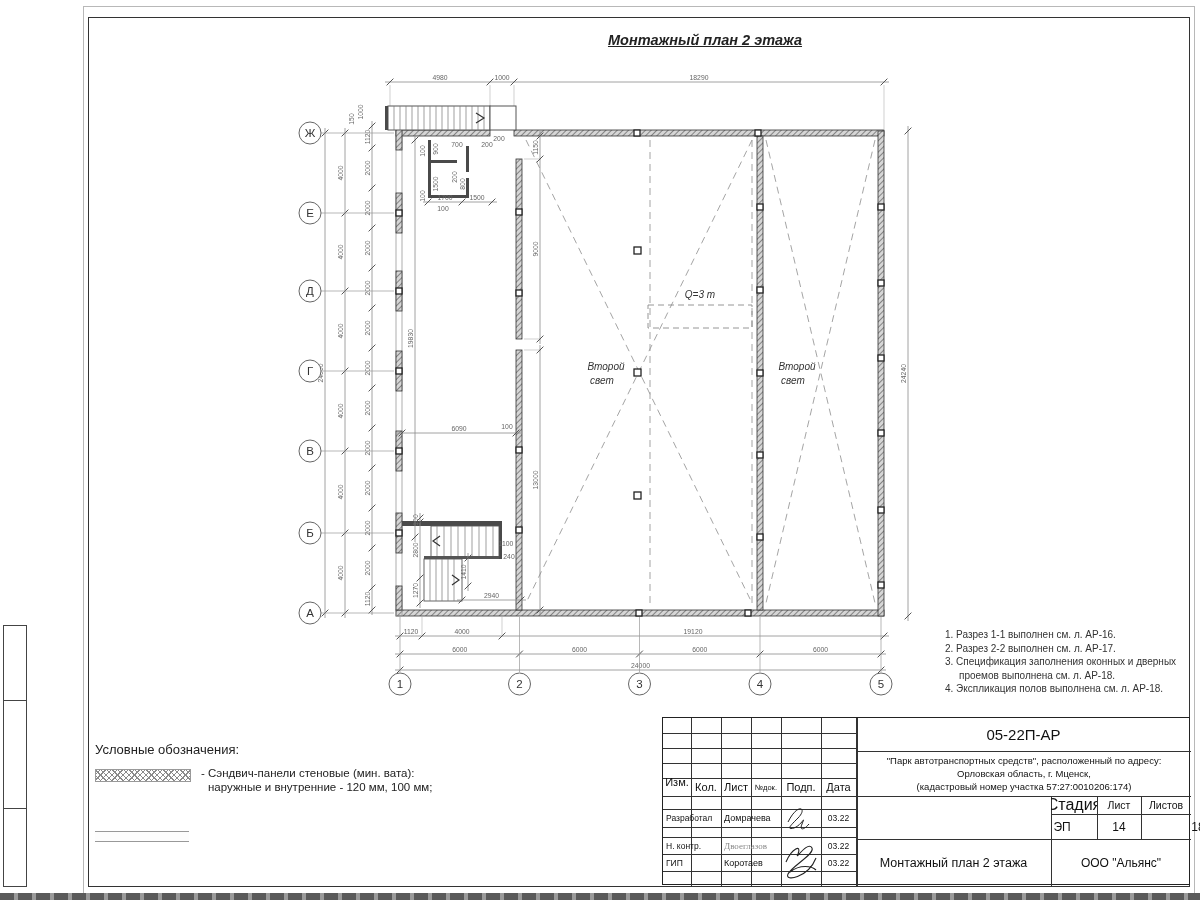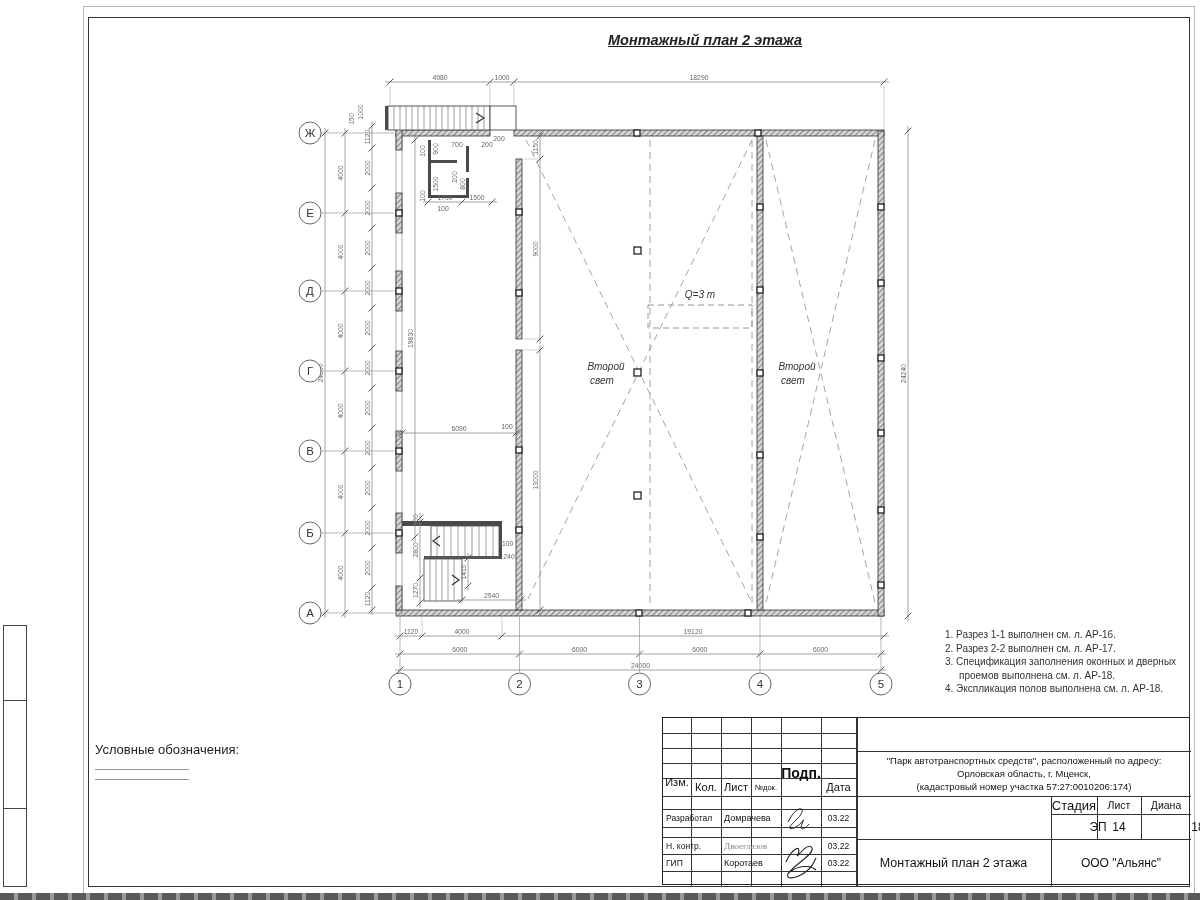--- a/index.html
+++ b/index.html
@@ -422,20 +422,27 @@
   <div>1. Разрез 1-1 выполнен см. л. АР-16.</div>
   <div>2. Разрез 2-2 выполнен см. л. АР-17.</div>
   <div>3. Спецификация заполнения оконных и дверных</div>
   <div>проемов выполнена см. л. АР-18.</div>
   <div>4. Экспликация полов выполнена см. л. АР-18.</div>
 </div>
 
 <div class="abs" id="legend">
   <div class="lg-title">Условные обозначения:</div>
   <div class="lg-item">
+    <div class="lg-swatch sw-hatch"></div>
+    <div class="lg-text">
+      <div>- Сэндвич-панели стеновые (мин. вата):</div>
+      <div style="padding-left:7px;">наружные и внутренние - 120 мм, 100 мм;</div>
+    </div>
+  </div>
+  <div class="lg-item">
     <div class="lg-swatch sw-plain"></div>
   </div>
 </div>
 
 <div class="abs" id="tb">
 
   <div class="tbl" style="left:28px;top:0;width:1px;height:168px;"></div>
   <div class="tbl" style="left:58px;top:0;width:1px;height:168px;"></div>
   <div class="tbl" style="left:88px;top:0;width:1px;height:168px;"></div>
   <div class="tbl" style="left:118px;top:0;width:1px;height:168px;"></div>
@@ -455,44 +462,45 @@
   <div class="tbl" style="left:0;top:136px;width:193px;height:1px;"></div>
   <div class="tbl" style="left:0;top:153px;width:193px;height:1px;"></div>
   <div class="tbl" style="left:193px;top:33px;width:335px;height:1px;"></div>
   <div class="tbl" style="left:388px;top:96px;width:140px;height:1px;"></div>
   <div class="tbl" style="left:193px;top:121px;width:335px;height:1px;"></div>
 
   <div class="tbc" style="left:0;top:55px;width:28px;height:18px;font-size:11px;">Изм.</div>
   <div class="tbc" style="left:28px;top:60px;width:30px;height:18px;font-size:11px;">Кол.</div>
   <div class="tbc" style="left:58px;top:60px;width:30px;height:18px;font-size:11px;">Лист</div>
   <div class="tbc" style="left:88px;top:60px;width:30px;height:18px;font-size:7.5px;text-align:center;">№док.</div>
-  <div class="tbc" style="left:118px;top:46px;width:40px;height:18px;font-size:14px;font-weight:bold;">Подп.</div>
+  <div class="tbc" style="left:118px;top:60px;width:40px;height:18px;font-size:11px;">Подп.</div>
   <div class="tbc" style="left:158px;top:60px;width:35px;height:18px;font-size:11px;">Дата</div>
 
   <div class="tbc left" style="left:3px;top:91px;width:55px;height:18px;font-size:8.5px;">Разработал</div>
   <div class="tbc left" style="left:61px;top:91px;width:56px;height:18px;font-size:9px;">Домрачева</div>
   <div class="tbc" style="left:158px;top:91px;width:35px;height:18px;font-size:8.5px;">03.22</div>
   <div class="tbc left" style="left:3px;top:119px;width:55px;height:17px;font-size:8.5px;">Н. контр.</div>
   <div class="tbc left" style="left:61px;top:119px;width:56px;height:17px;font-size:9px;color:#888;font-family:Liberation Serif, serif;">Двоеглазов</div>
   <div class="tbc" style="left:158px;top:119px;width:35px;height:17px;font-size:8.5px;">03.22</div>
   <div class="tbc left" style="left:3px;top:136px;width:55px;height:17px;font-size:8.5px;">ГИП</div>
   <div class="tbc left" style="left:61px;top:136px;width:56px;height:17px;font-size:9px;">Коротаев</div>
   <div class="tbc" style="left:158px;top:136px;width:35px;height:17px;font-size:8.5px;">03.22</div>
 
   <svg class="abs" style="left:119px;top:82px;" width="39" height="84">
     <path d="M6 22 C16 2 26 8 16 18 C8 26 4 30 12 28 C20 25 24 14 20 24 C17 31 22 30 27 24" fill="none" stroke="#222" stroke-width="1"></path>
     <path d="M4 62 C10 48 20 44 16 54 C12 62 26 40 30 48 C33 54 10 66 6 74 C2 82 26 78 34 58 M8 72 C18 64 30 66 34 70" fill="none" stroke="#222" stroke-width="1.1"></path>
   </svg>
 
+  <div class="tbc" style="left:193px;top:0;width:335px;height:33px;font-size:15px;">05-22П-АР</div>
   <div class="abs" style="left:196px;top:36px;width:330px;text-align:center;font-size:9.5px;line-height:13px;color:#111;">
     <div>"Парк автотранспортных средств",  расположенный по адресу:</div>
     <div>Орловская область, г. Мценск,</div>
     <div>(кадастровый номер участка 57:27:0010206:174)</div>
   </div>
   <div class="tbc" style="left:193px;top:121px;width:195px;height:47px;font-size:12.5px;">Монтажный план 2 этажа</div>
-  <div class="tbc" style="left:388px;top:78px;width:46px;height:18px;font-size:13px;">Стадия</div>
+  <div class="tbc" style="left:388px;top:78px;width:46px;height:18px;font-size:16px;">Стадия</div>
   <div class="tbc" style="left:434px;top:78px;width:44px;height:18px;font-size:10.5px;">Лист</div>
-  <div class="tbc" style="left:478px;top:78px;width:50px;height:18px;font-size:10.5px;">Диана</div>
-  <div class="tbc" style="left:412px;top:96px;width:46px;height:25px;font-size:12px;">ЭП</div>
+  <div class="tbc" style="left:478px;top:78px;width:50px;height:18px;font-size:10.5px;">Листов</div>
+  <div class="tbc" style="left:376px;top:96px;width:46px;height:25px;font-size:12px;">ЭП</div>
   <div class="tbc" style="left:434px;top:96px;width:44px;height:25px;font-size:12px;">14</div>
   <div class="tbc" style="left:478px;top:96px;width:50px;height:25px;font-size:12px;padding-left:32px;">18</div>
   <div class="tbc" style="left:388px;top:121px;width:140px;height:47px;font-size:12px;">ООО "Альянс"</div>
 </div>
 
 </body></html>

